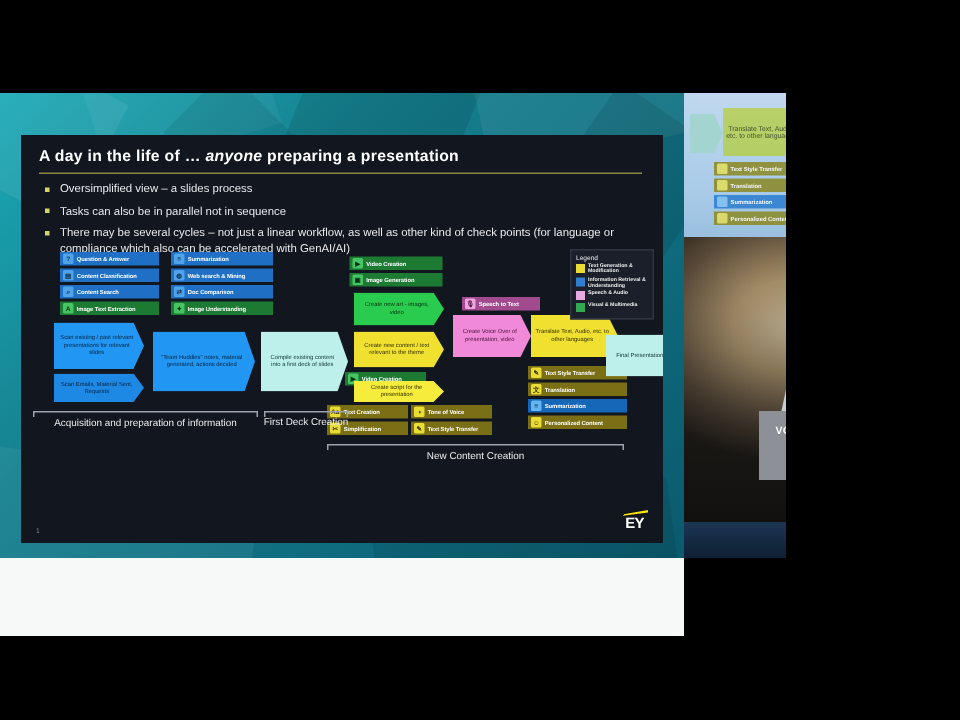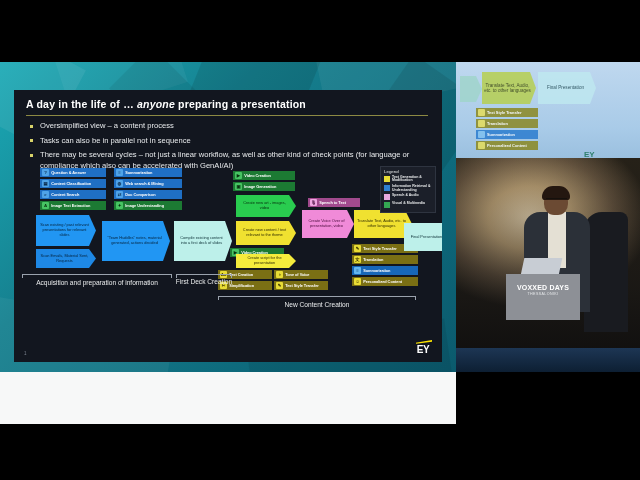--- a/index.html
+++ b/index.html
@@ -6,21 +6,21 @@
   html,body { width:640px; height:480px; background:#000; overflow:hidden;
               font-family:"Liberation Sans", sans-serif; }
 
   #stage { position:relative; width:640px; height:480px; background:#000; }
 
   
   .bar-top { position:absolute; left:0; top:0; width:640px; height:62px; background:#000; z-index:40; }
   .bar-bot { position:absolute; left:0; top:424px; width:640px; height:56px; background:#000; z-index:40; }
 
   
-  #band { position:absolute; left:0; top:62px; width:640px; height:362px; overflow:hidden; }
+  #band { position:absolute; left:0; top:62px; width:524px; height:362px; overflow:hidden; }
 
   
   .tealbg { position:absolute; left:0; top:0; width:456px; height:310px;
             background:linear-gradient(135deg,#1aa9b5 0%,#16808f 35%,#0e6b7d 70%,#0b5a6d 100%); }
   .tealbg .poly { position:absolute; background:rgba(255,255,255,.07); }
   .p1 { left:-20px; top:-18px; width:90px; height:90px; transform:rotate(28deg); }
   .p2 { left:60px; top:-30px; width:120px; height:70px; transform:rotate(-18deg); background:rgba(255,255,255,.05)!important; }
   .p3 { left:200px; top:-25px; width:110px; height:80px; transform:rotate(22deg); background:rgba(0,0,0,.10)!important; }
   .p4 { left:320px; top:-20px; width:140px; height:60px; transform:rotate(-12deg); background:rgba(255,255,255,.06)!important; }
   .p5 { left:380px; top:10px; width:90px; height:90px; transform:rotate(35deg); background:rgba(0,0,0,.09)!important; }
@@ -154,21 +154,21 @@
     <div class="whitestrip"></div>
 
     <div id="slide">
 
       <div class="slide-title">
         <span>A day in the life of … </span><i>anyone</i><span> preparing a presentation</span>
       </div>
       <div class="title-rule"></div>
 
       <div class="bullets">
-        <div class="bl">Oversimplified view – a content process</div>
+        <div class="bl">Oversimplified view – a slides process</div>
         <div class="bl">Tasks can also be in parallel not in sequence</div>
         <div class="bl">There may be several cycles – not just a linear workflow, as well as other kind of check points (for language or compliance which also can be accelerated with GenAI/AI)</div>
       </div>
 
       <div class="pgnum">1</div>
       <div class="eylogo">
         <div class="swoosh"></div>
         <div class="ey">EY</div>
       </div>
 

